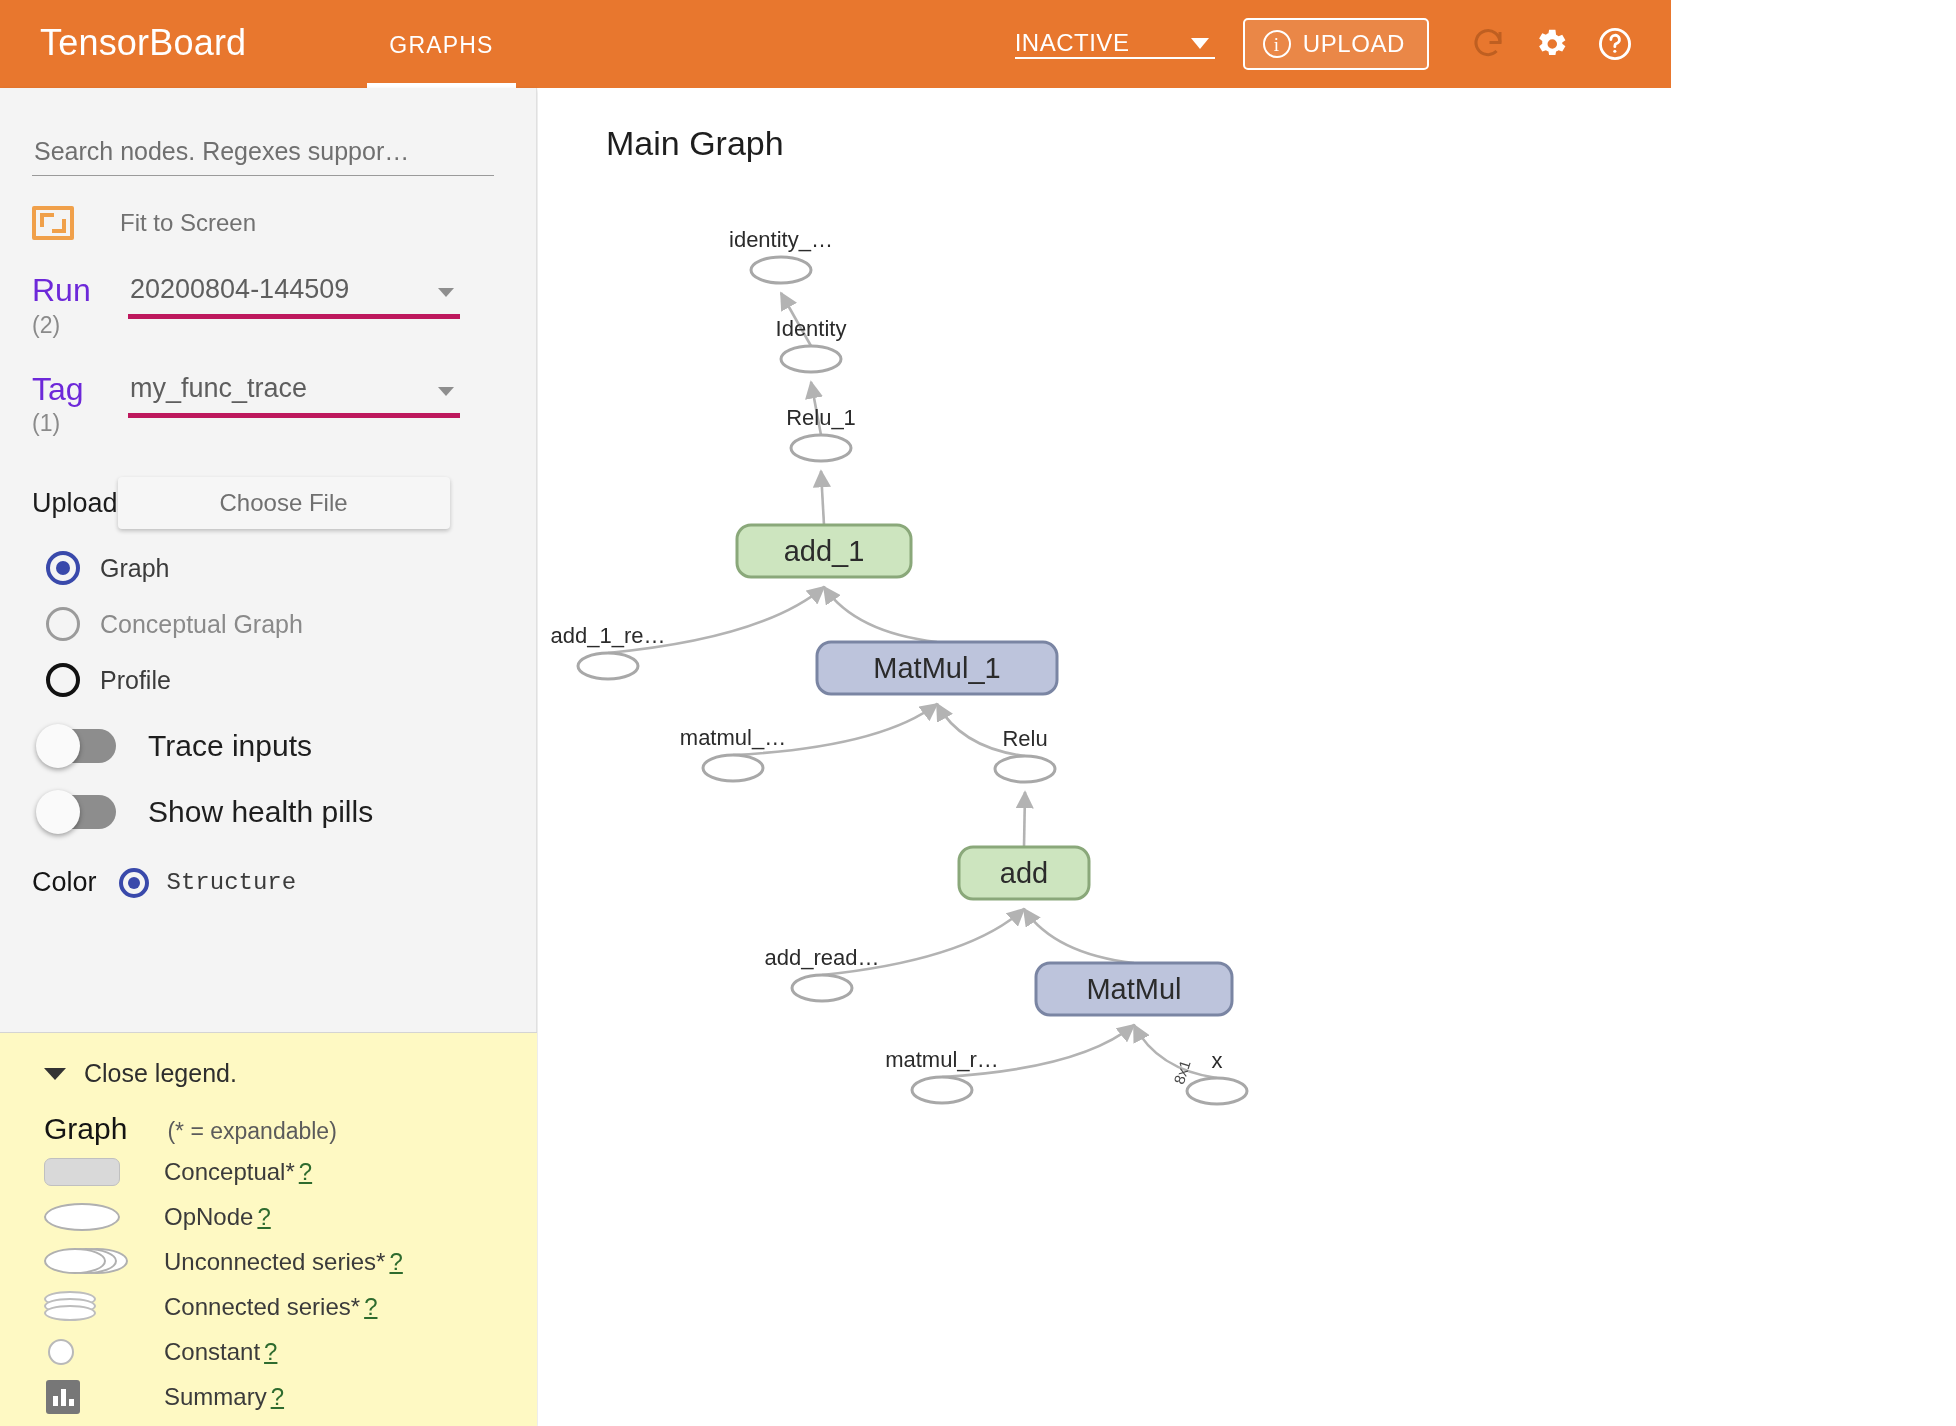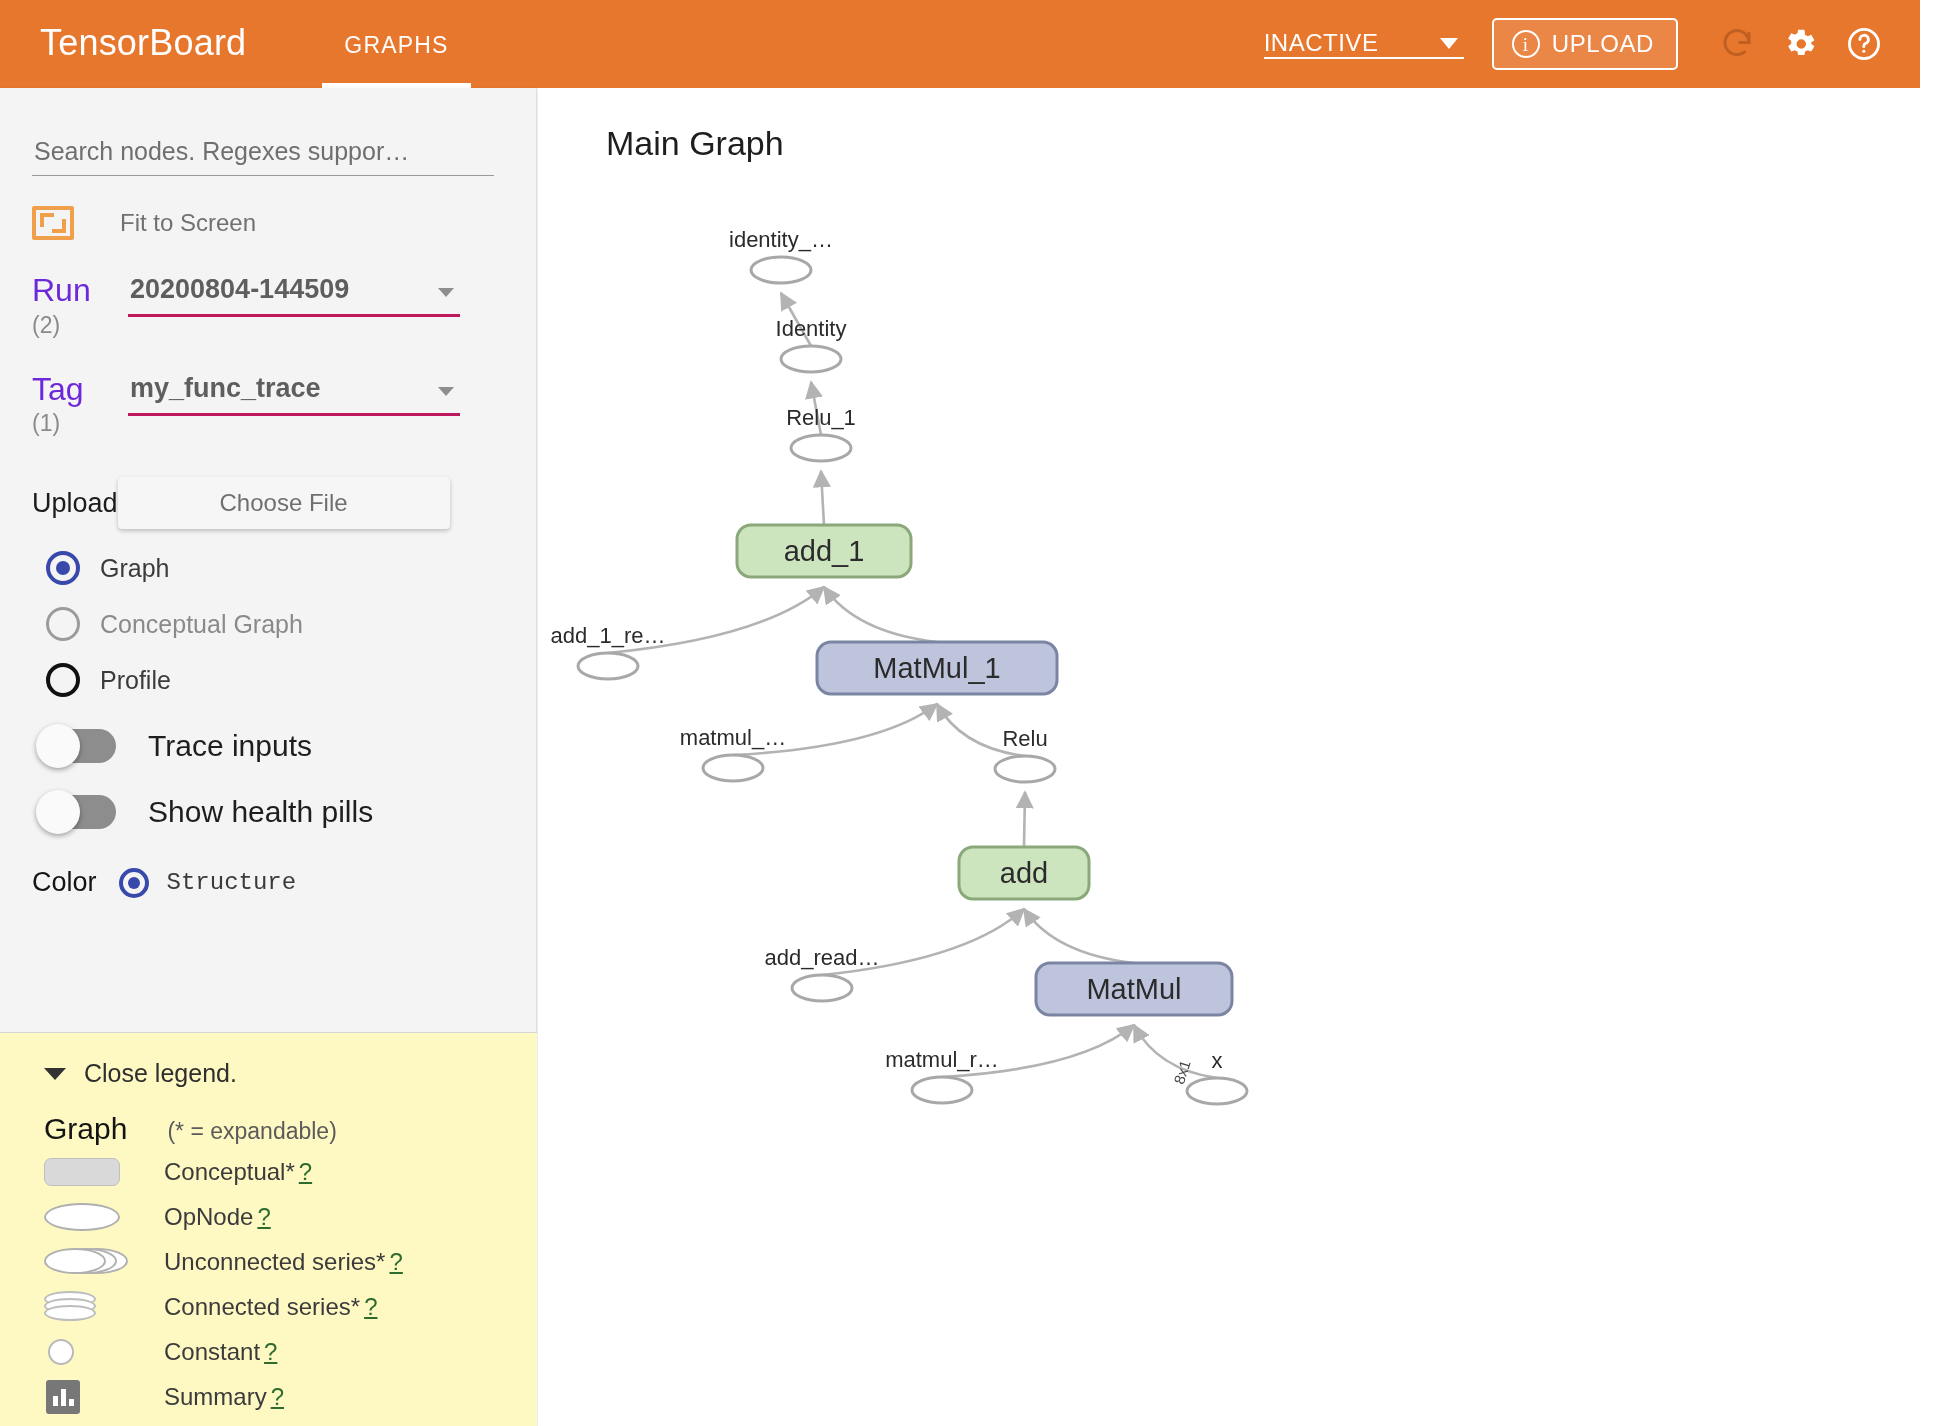--- a/index.html
+++ b/index.html
@@ -9,23 +9,23 @@
     font-family: "Liberation Sans", sans-serif;
     background: #ffffff;
     overflow: hidden;
   }
 
   
   #app { width: 1956px; height: 1426px; position: relative; }
 
   #header {
     position: absolute; left:0; top:0;
-    width: 1920px; height: 88px;
+    width: 1671px; height: 88px;
     background: #e8772e;
-    display: flex; align-items: flex-start;
+    display: flex; align-items: flex-start; gap: 45px;
   }
   #brand {
     color: #ffffff;
     font-size: 36px;
     letter-spacing: .2px;
     margin-left: 40px;
     margin-top: 22px;
     white-space: nowrap;
   }
   #tabs { margin-left: 76px; margin-top: 26px; height: 62px; display:flex; }
@@ -111,23 +111,22 @@
   .dl-icon .stem{position:absolute;left:14px;top:0;width:14px;height:16px;background:#f0a04a;}
   .dl-icon .head{position:absolute;left:4px;top:13px;width:0;height:0;border-left:17px solid transparent;border-right:17px solid transparent;border-top:16px solid #f0a04a;}
   .dl-icon .base{position:absolute;left:2px;bottom:0;width:38px;height:6px;background:#f0a04a;}
 
   .field-row { display:flex; align-items:flex-start; margin: 34px 0 0 32px; }
   .field-key { width: 96px; }
   .field-key .k { font-size: 32px; color:#6d28d9; display:block; line-height: 1.05; }
   .field-key .cnt { font-size: 23px; color:#8a8a8a; display:block; margin-top: 4px; }
   .field-val {
     position: relative; width: 332px;
-    border-bottom: 3px solid #be185d;
+    border-bottom: 5px solid #be185d;
     padding: 0 0 9px 2px;
-    font-weight: bold;
   }
   .field-val .v { font-size: 27px; color: #5e5e5e; }
   .field-val .caret {
     position:absolute; right: 6px; top: 14px;
     width:0;height:0;border-left:8px solid transparent;border-right:8px solid transparent;
     border-top: 9px solid #8e8e8e;
   }
 
   #upload-row { display:flex; align-items:center; margin: 40px 0 0 32px; }
   #upload-row .lbl { font-size: 27px; color:#1c1c1c; }

